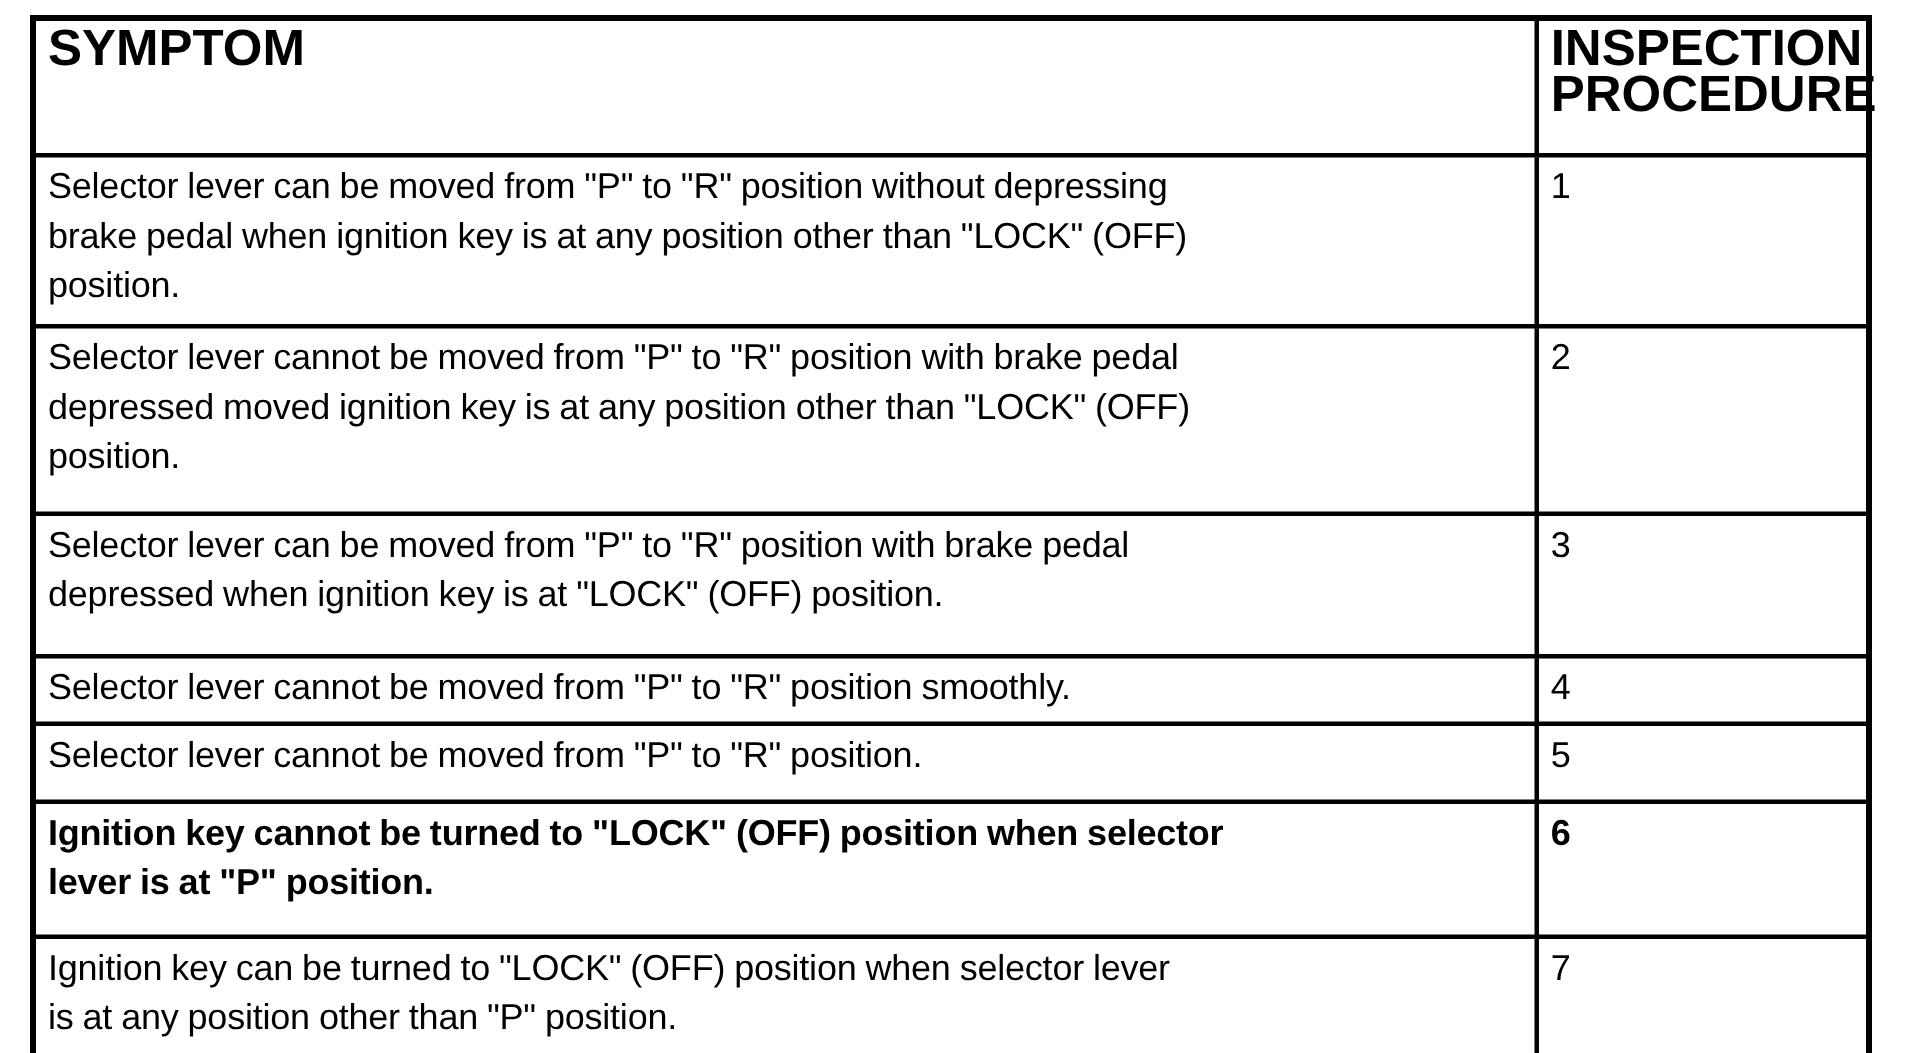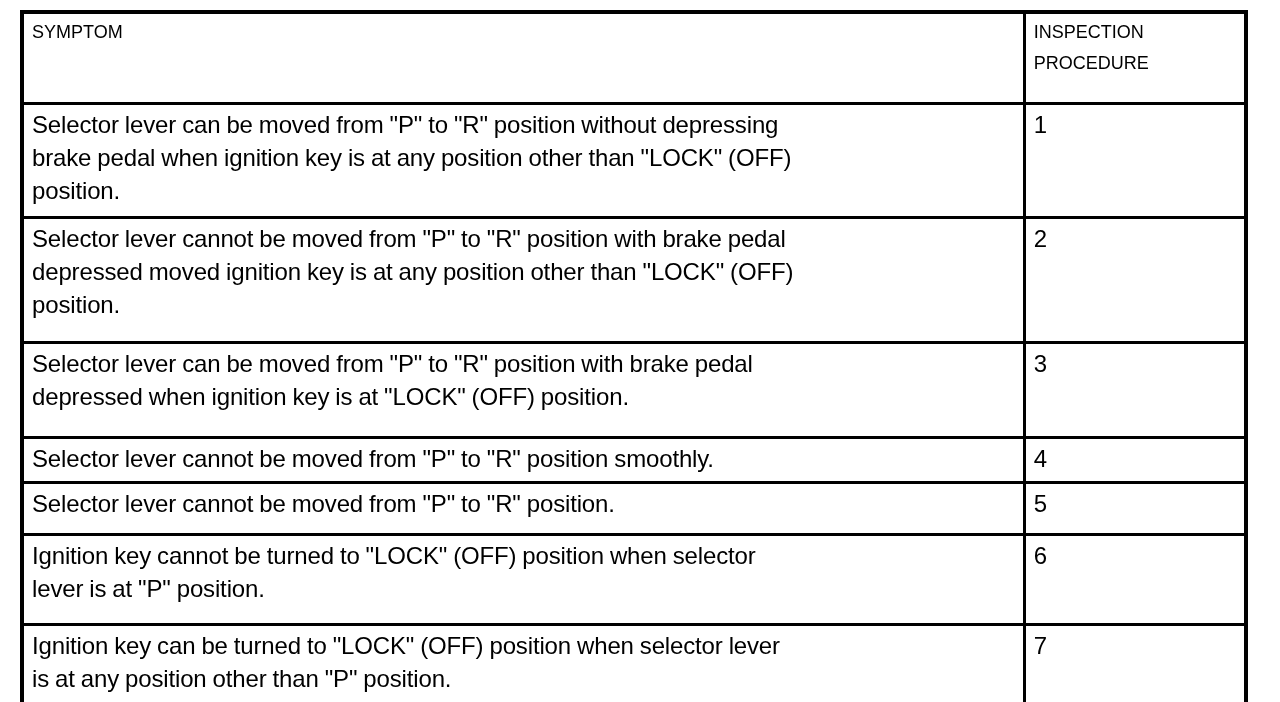--- a/index.html
+++ b/index.html
@@ -40,22 +40,22 @@
     text-align: left;
     padding: 3px 0 4px 8px;
     background: #ffffff;
   }
 
   col.col-symptom { width: 999px; }
   col.col-procedure { width: 221px; }
 
   
   th.head-cell {
-    font-size: 18px;
-    font-weight: normal;
+    font-size: 34px;
+    font-weight: bold;
     line-height: 31px;
     letter-spacing: 0px;
     height: 81px;
     padding-top: 4px;
   }
 
   
   td.symptom-cell {
     font-size: 24px;
     font-weight: normal;
@@ -70,21 +70,21 @@
     line-height: 33px;
     padding-left: 8px;
   }
 
   
   tr[data-row="0"] td { height: 104px; }
   tr[data-row="1"] td { height: 115px; }
   tr[data-row="2"] td { height: 85px; }
   tr[data-row="3"] td { height: 35px; }
   tr[data-row="4"] td { height: 42px; }
-  tr[data-row="5"] td { height: 80px; }
+  tr[data-row="5"] td { height: 80px; font-weight: bold; }
   tr[data-row="6"] td { height: 71px; }
 
   .cell-line { display: block; white-space: pre; }
 </style>
 </head>
 <body>
 
 <div class="sheet">
 
   <table class="symptom-table">

